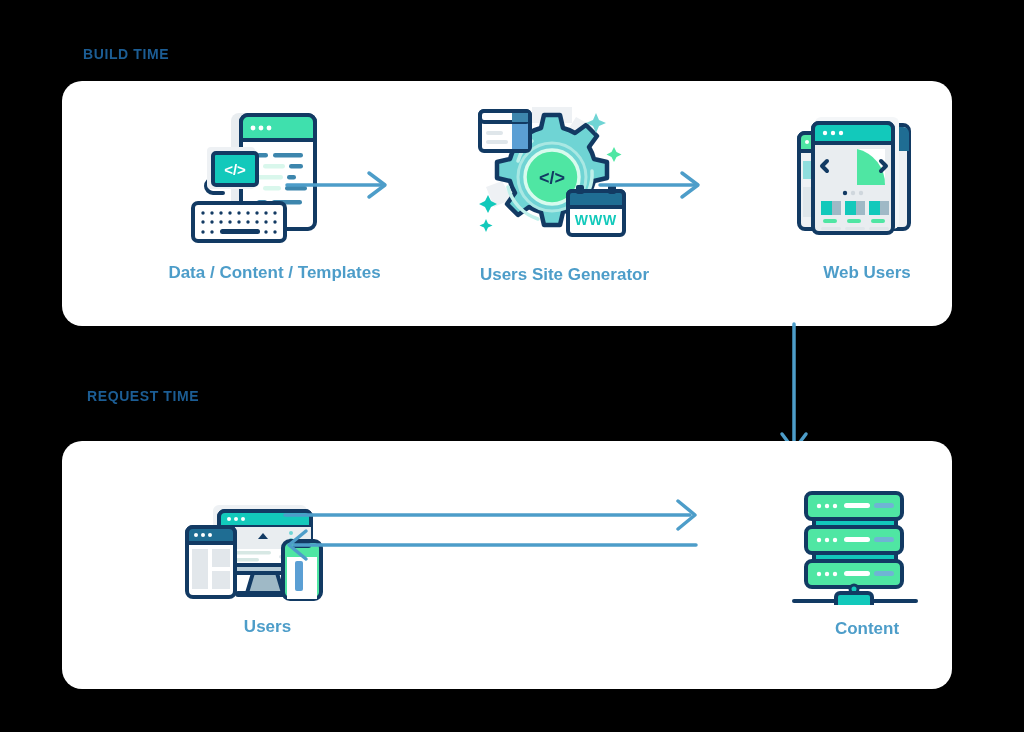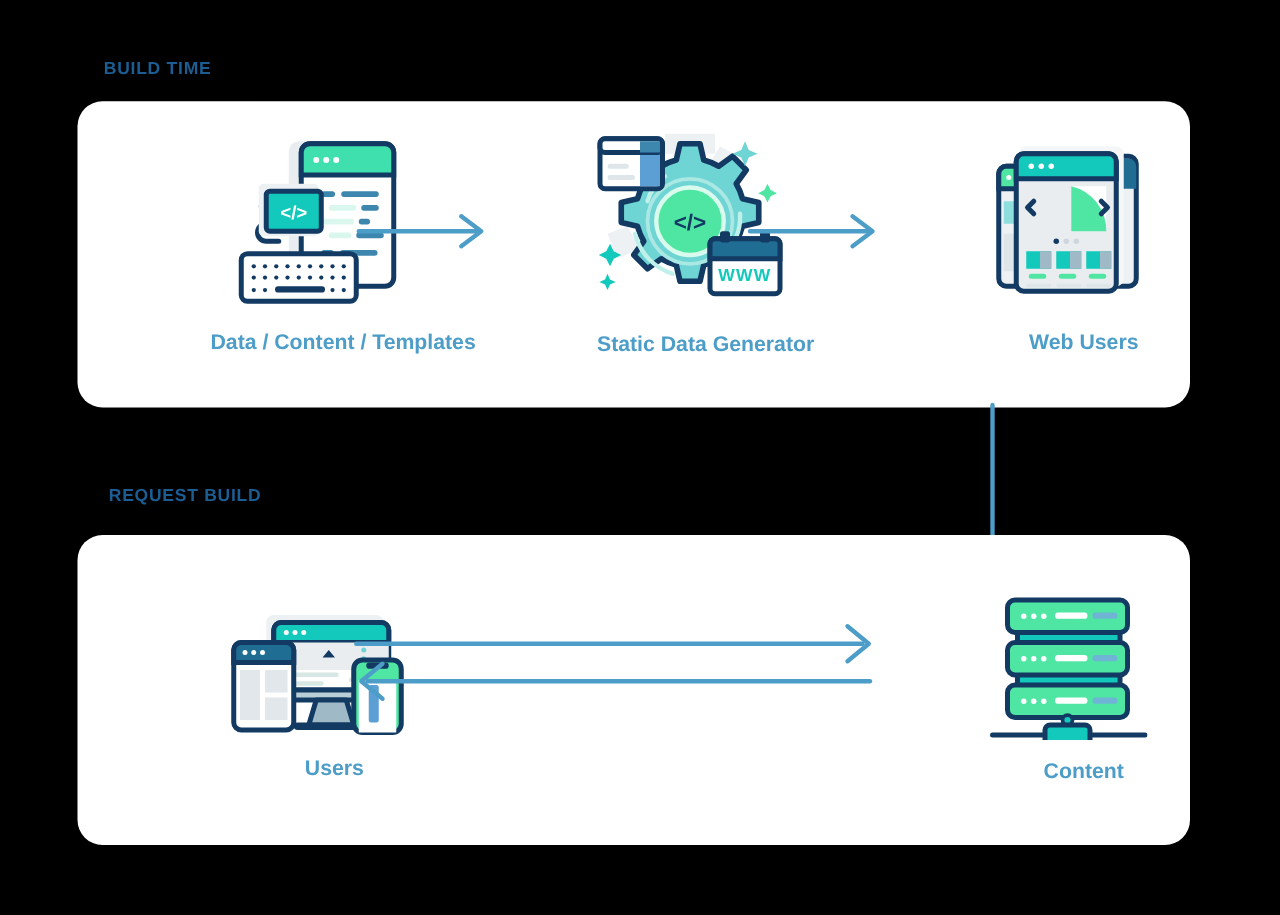--- a/index.html
+++ b/index.html
@@ -34,21 +34,21 @@
   #build-title  { left: 83px;  top: 46px;  }
   #request-title{ left: 87px;  top: 388px; }
 
   
   .card {
     position: absolute;
     background: #ffffff;
     border-radius: 20px;
   }
   #build-card   { left: 62px; top: 81px;  width: 890px; height: 245px; }
-  #request-card { left: 62px; top: 428px; width: 890px; height: 248px; }
+  #request-card { left: 62px; top: 441px; width: 890px; height: 248px; }
 
   
   .node {
     position: absolute;
     display: flex;
     flex-direction: column;
     align-items: center;
   }
   .node-art {
     position: relative;
@@ -190,21 +190,21 @@
           <rect x="104" y="84" width="8" height="9" rx="2" fill="#123a63"></rect>
           <rect x="136" y="84" width="8" height="9" rx="2" fill="#123a63"></rect>
           <text x="124" y="124" font-family="Liberation Sans, sans-serif" font-size="14" font-weight="bold" fill="#12c9bb" text-anchor="middle" letter-spacing="1">WWW</text>
 
           <path d="M124 12l3 7 7 3-7 3-3 7-3-7-7-3 7-3z" fill="#6fd4d4"></path>
           <path d="M142 46l2.5 5 5 2.5-5 2.5-2.5 5-2.5-5-5-2.5 5-2.5z" fill="#4fe6a3"></path>
           <path d="M16 94l3 6 6 3-6 3-3 6-3-6-6-3 6-3z" fill="#12c9bb"></path>
           <path d="M14 118l2 4.5 4.5 2-4.5 2-2 4.5-2-4.5-4.5-2 4.5-2z" fill="#12c9bb"></path>
         </svg>
       </div>
-      <div class="node-label">Static Data Generator</div>
+      <div class="node-label">Users Site Generator</div>
     </div>
 
     <div class="node" id="node-website">
       <div class="node-art">
         <svg width="140" height="140" viewBox="0 0 140 140" xmlns="http://www.w3.org/2000/svg">
 
           <rect x="70" y="16" width="54" height="104" rx="6" fill="#eef1f4" stroke="#123a63" stroke-width="4"></rect>
           <path d="M104 18h14a6 6 0 0 1 6 6v18h-20z" fill="#1f6d93"></path>
           <rect x="96" y="50" width="14" height="54" fill="#6fb4d4"></rect>
 
@@ -273,21 +273,21 @@
     </svg>
   </div>
 
   <div class="connector" id="arrow-down">
     <svg width="36" height="135" viewBox="0 0 36 135" xmlns="http://www.w3.org/2000/svg">
       <line x1="18" y1="2" x2="18" y2="124" stroke="#4d9dc9" stroke-width="3.5" stroke-linecap="round"></line>
       <path d="M6 112l12 16 12-16" fill="none" stroke="#4d9dc9" stroke-width="3.5" stroke-linecap="round" stroke-linejoin="round"></path>
     </svg>
   </div>
 
-  <div class="section-title" id="request-title">REQUEST BUILD</div>
+  <div class="section-title" id="request-title">REQUEST TIME</div>
 
   <div class="card" id="request-card">
 
     <div class="node" id="node-users">
       <div class="node-art">
         <svg width="152" height="100" viewBox="0 0 152 100" xmlns="http://www.w3.org/2000/svg">
 
           <rect x="34" y="2" width="94" height="56" rx="6" fill="#eef1f4"></rect>
 
           <rect x="40" y="8" width="92" height="54" rx="6" fill="#ffffff" stroke="#123a63" stroke-width="4"></rect>

